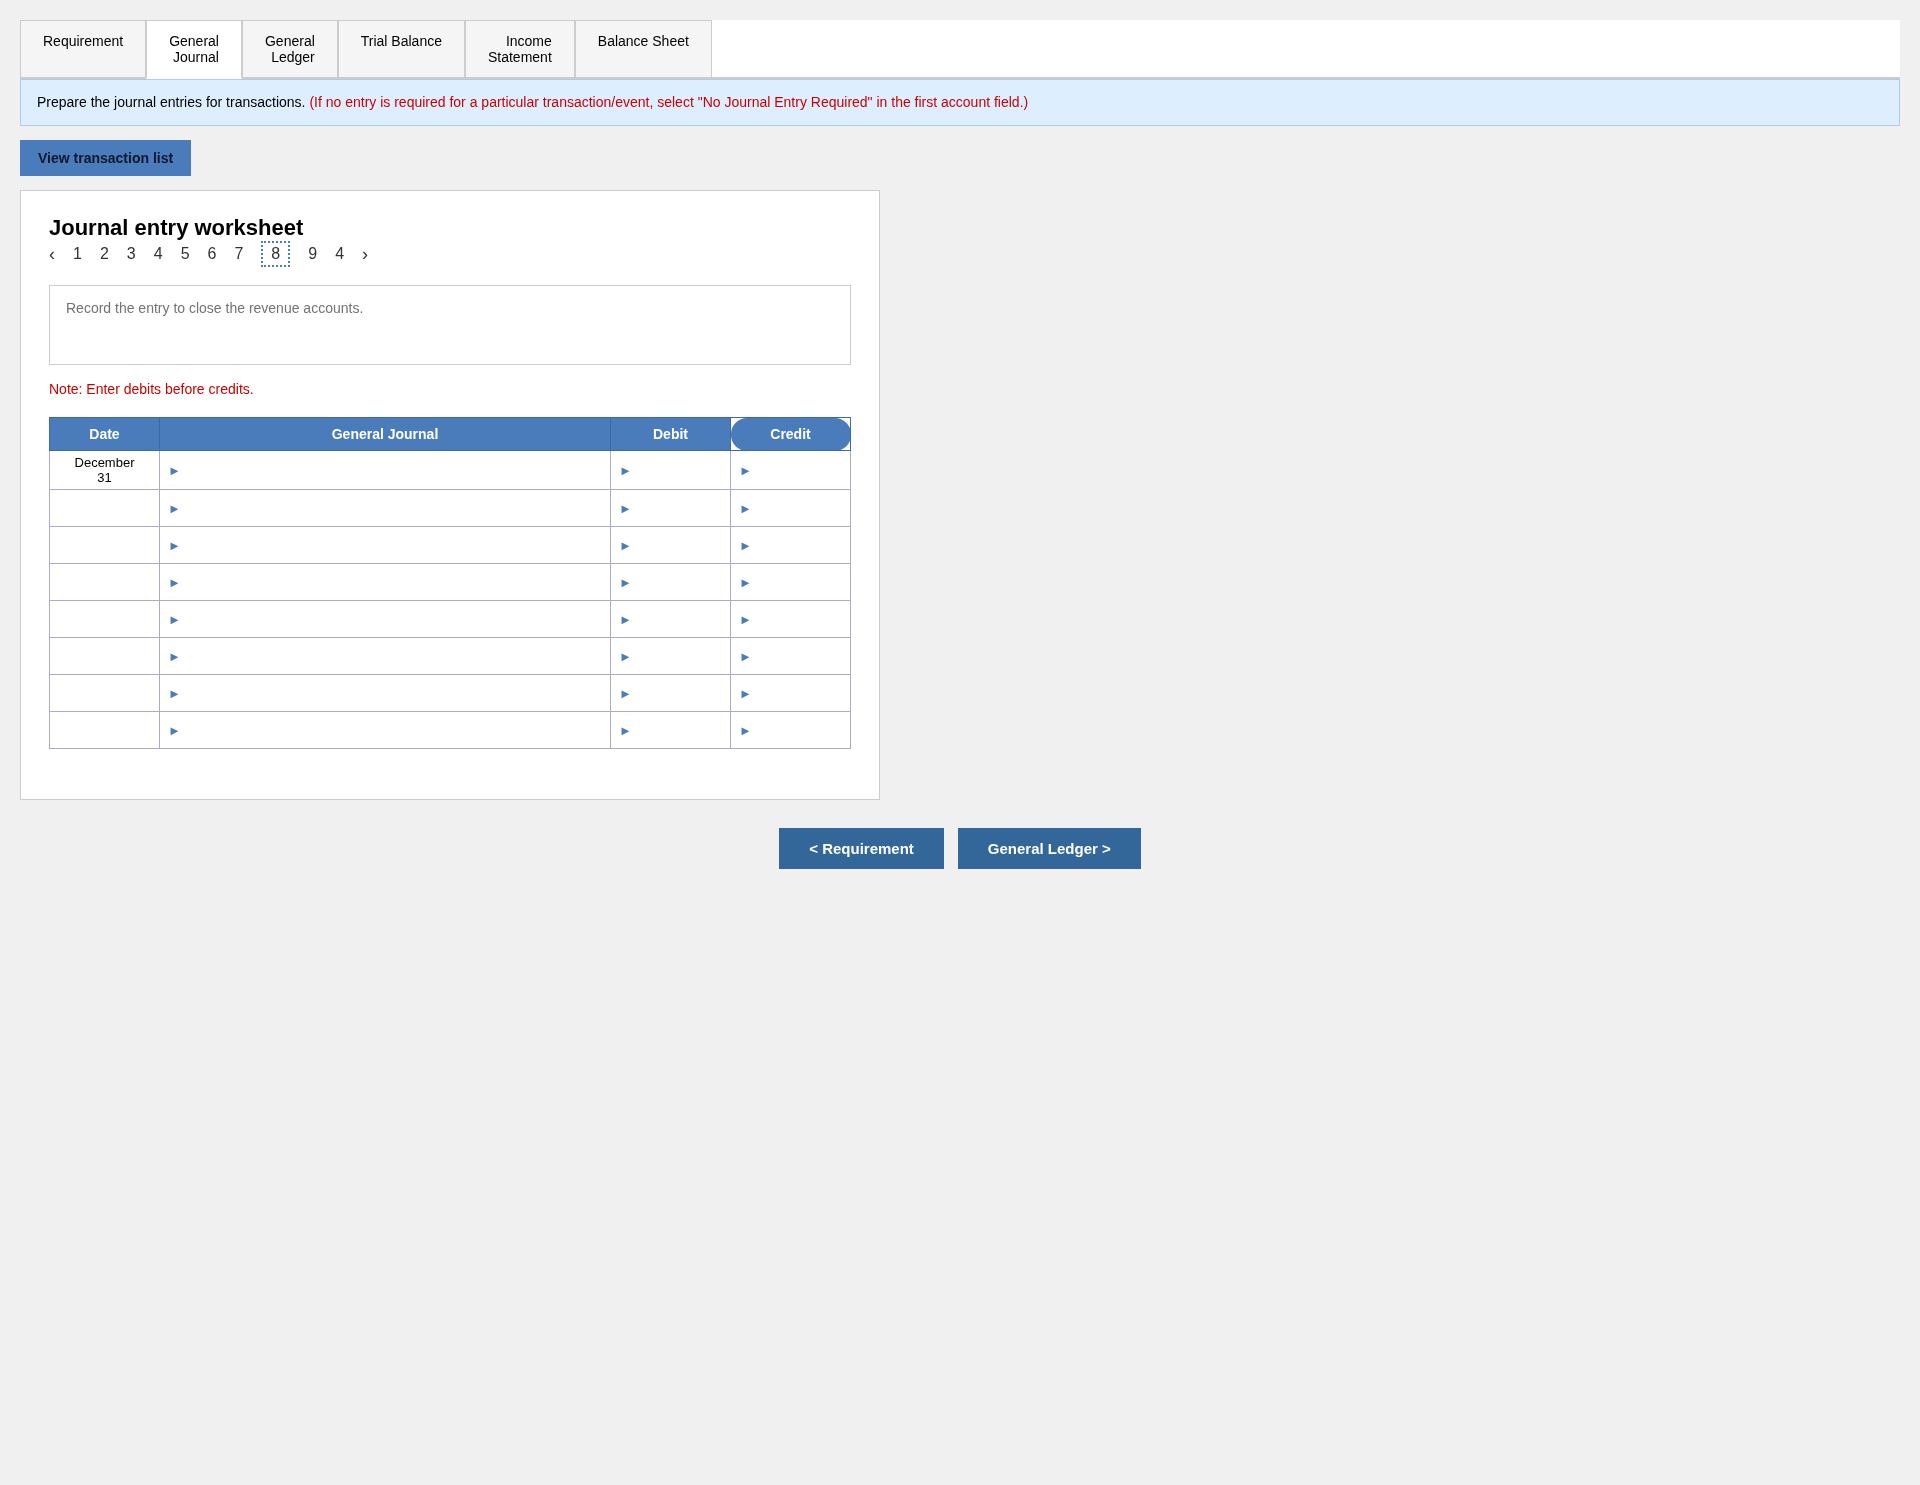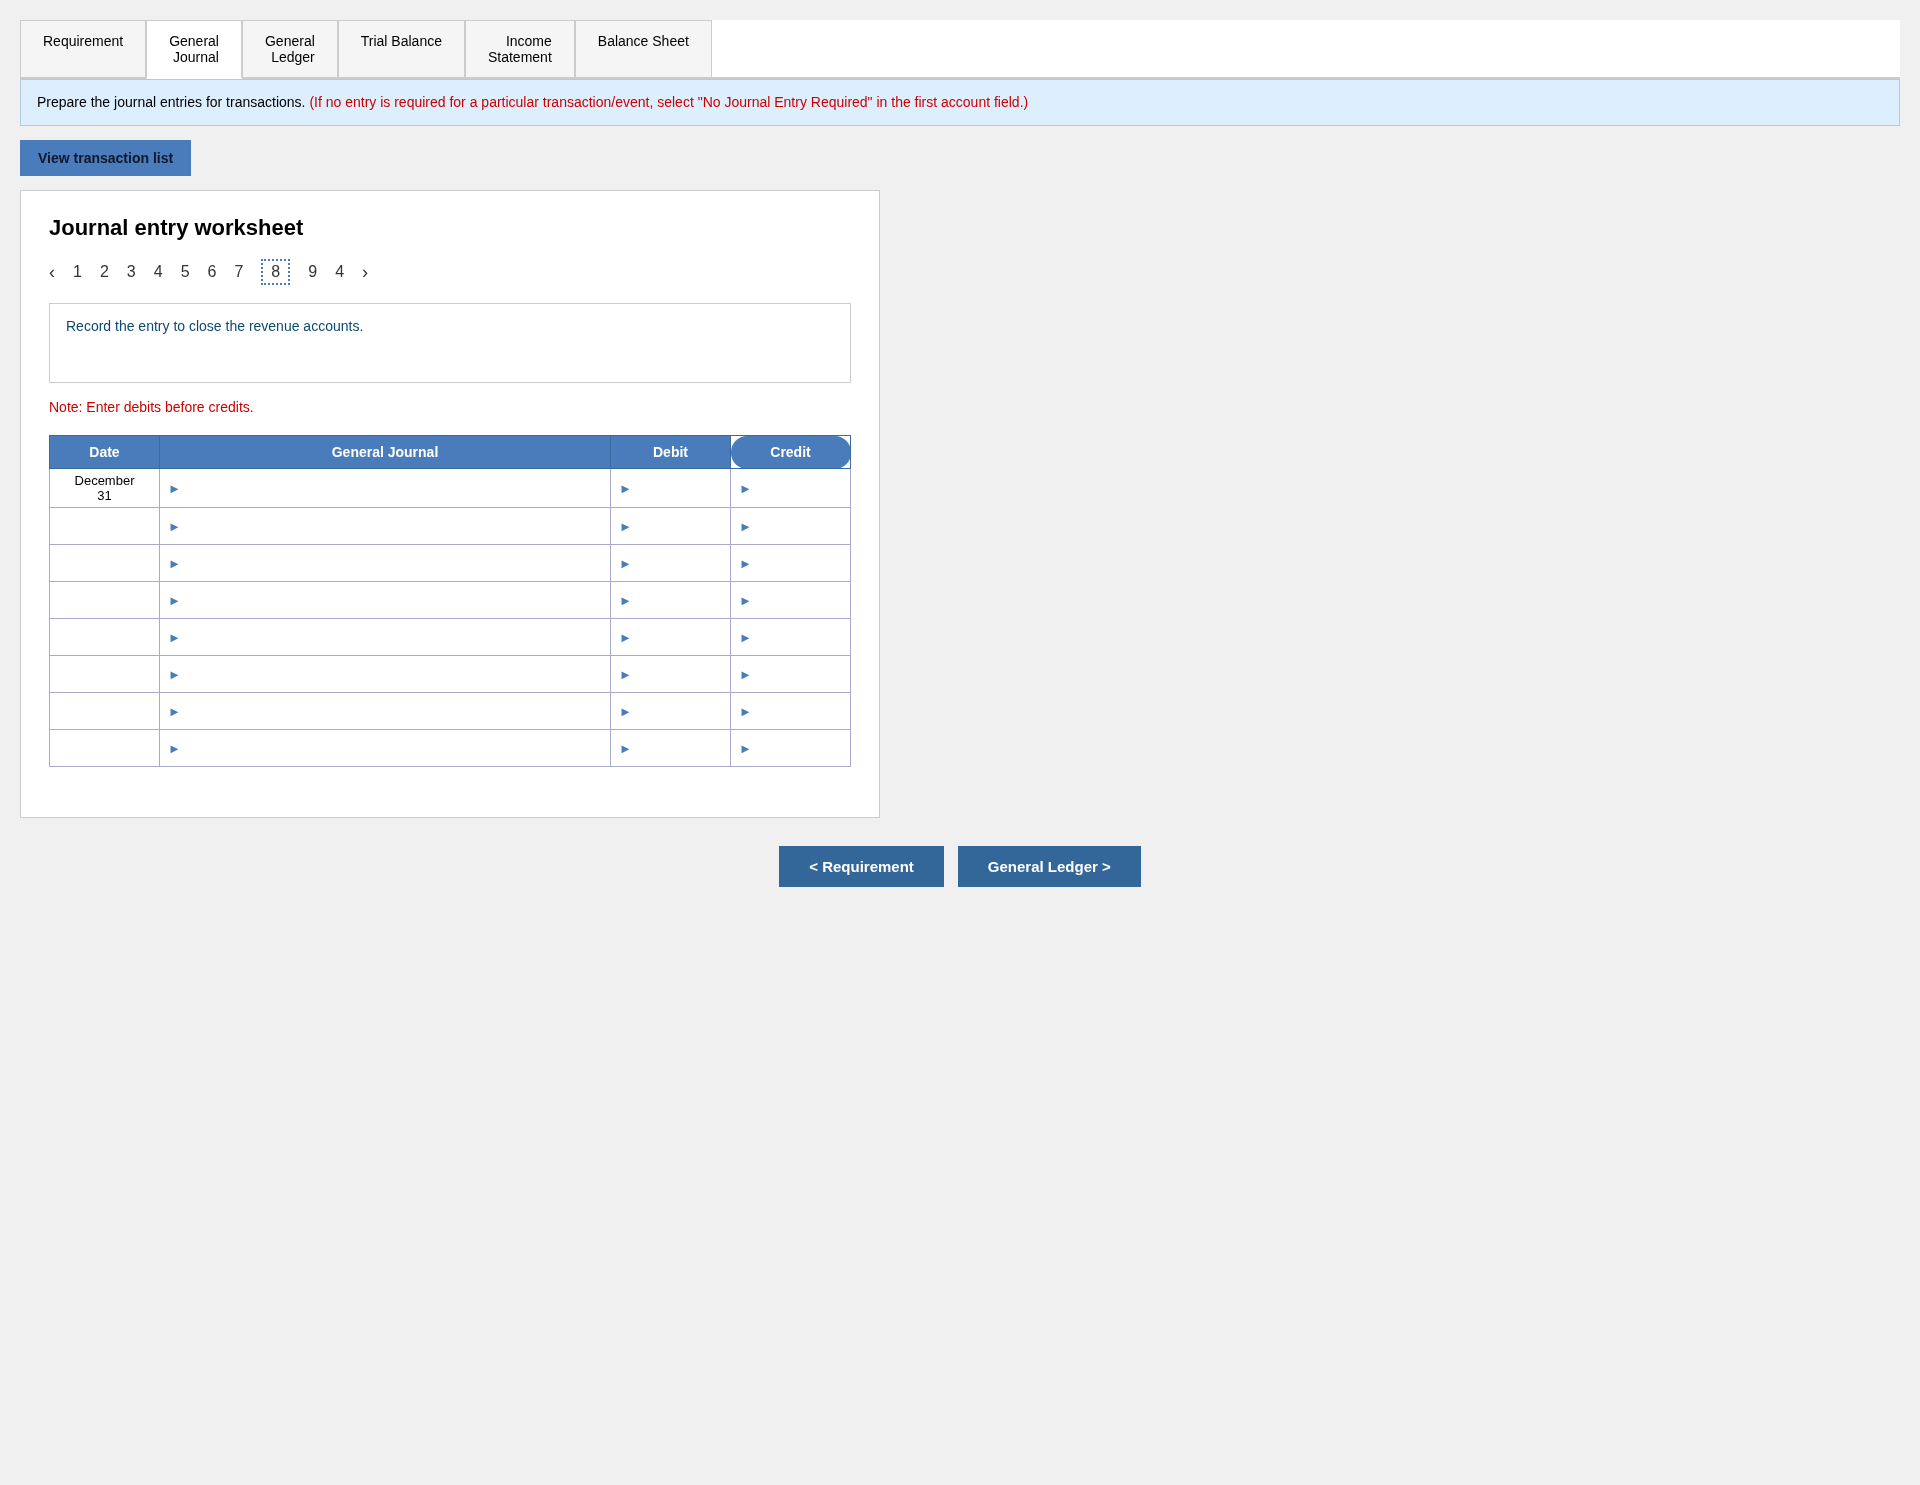--- a/index.html
+++ b/index.html
@@ -63,21 +63,20 @@
     .worksheet-container {
       background: #fff;
       border: 1px solid #ccc;
       padding: 24px 28px 28px 28px;
       max-width: 860px;
     }
 
     .worksheet-title {
       font-size: 22px;
       font-weight: bold;
-      margin-bottom: 18px;
     }
 
     
     .pagination {
       display: flex;
       align-items: center;
       gap: 18px;
       margin-bottom: 18px;
       font-size: 16px;
     }
@@ -97,21 +96,21 @@
       color: #333;
     }
 
     
     .instruction-box {
       border: 1px solid #ccc;
       padding: 14px 16px;
       min-height: 80px;
       margin-bottom: 16px;
       font-size: 14px;
-      color: #0c4a6e;
+      color: #737373;
     }
 
     
     .note-text {
       color: #cc0000;
       font-size: 14px;
       margin-bottom: 20px;
     }
 
     

